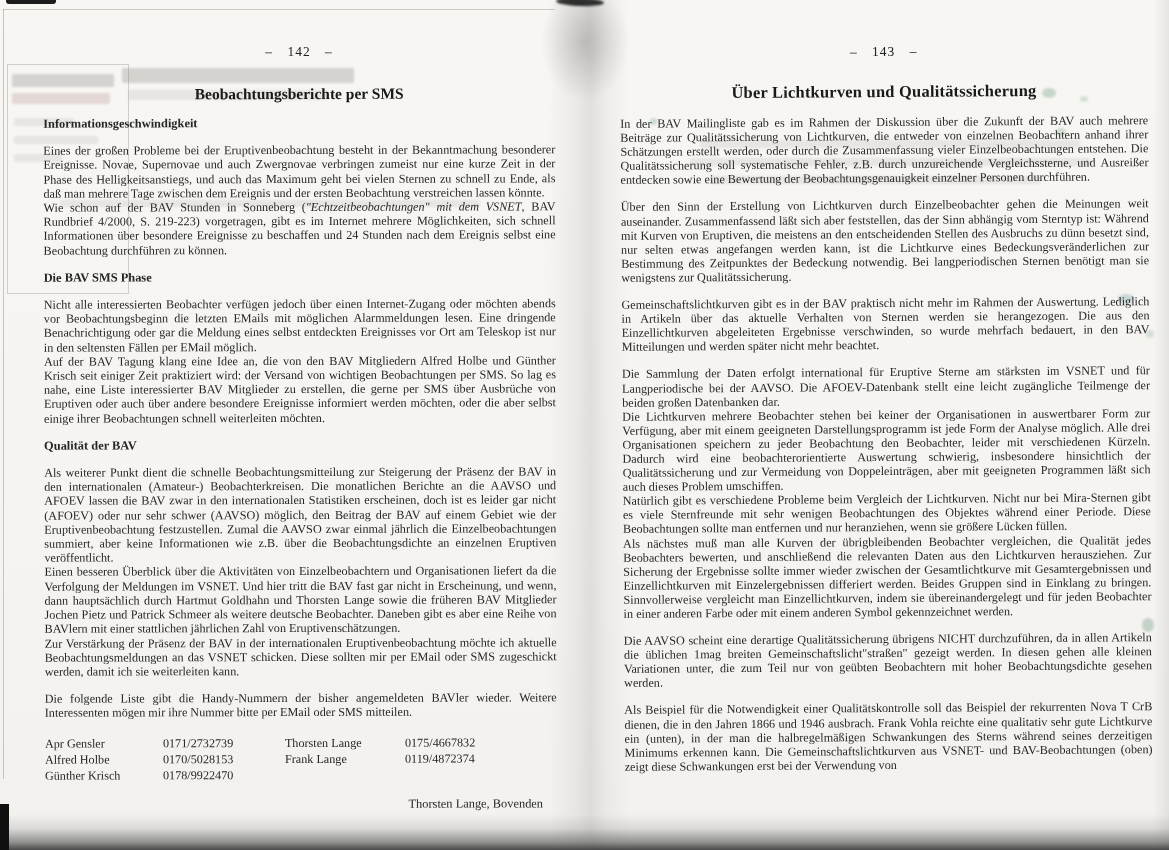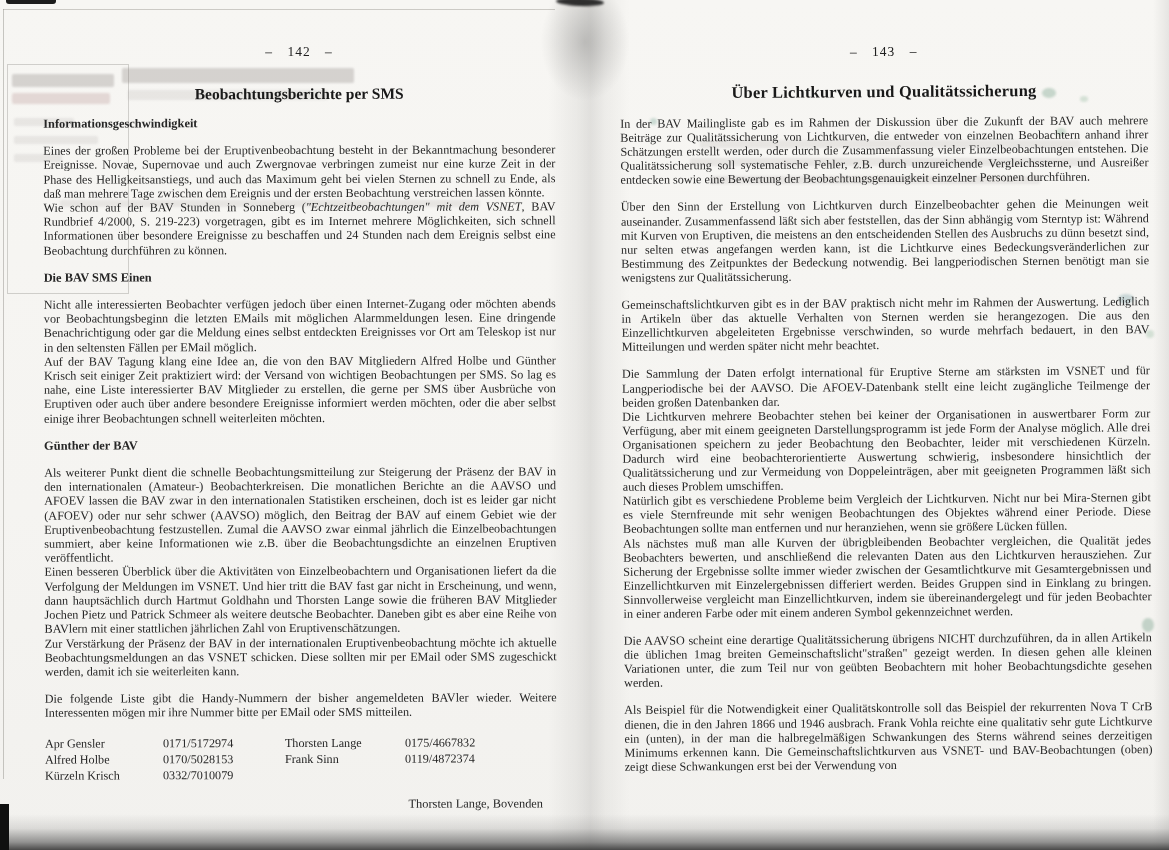--- a/index.html
+++ b/index.html
@@ -78,40 +78,40 @@
   <div class="speck" style="left:1146px;top:330px;width:8px;height:8px;background:rgba(150,185,160,0.35)"></div>
   <div class="speck" style="left:650px;top:118px;width:7px;height:7px;background:rgba(140,180,165,0.4)"></div>
 
   <div class="page" id="page-left">
     <div class="pagenum">– 142 –</div>
     <div class="doc-title">Beobachtungsberichte per SMS</div>
     <div class="blocks">
         <div class="heading gap"><span>Informationsgeschwindigkeit</span></div>
         <div class="para gap"><span>Eines der großen Probleme bei der Eruptivenbeobachtung besteht in der Bekanntmachung besonderer Ereignisse. Novae, Supernovae und auch Zwergnovae verbringen zumeist nur eine kurze Zeit in der Phase des Helligkeitsanstiegs, und auch das Maximum geht bei vielen Sternen zu schnell zu Ende, als daß man mehrere Tage zwischen dem Ereignis und der ersten Beobachtung verstreichen lassen könnte.</span></div>
         <div class="para"><span>Wie schon auf der BAV Stunden in Sonneberg (</span><span class="it">"Echtzeitbeobachtungen" mit dem VSNET</span><span>, BAV Rundbrief 4/2000, S. 219-223) vorgetragen, gibt es im Internet mehrere Möglichkeiten, sich schnell Informationen über besondere Ereignisse zu beschaffen und 24 Stunden nach dem Ereignis selbst eine Beobachtung durchführen zu können.</span></div>
-        <div class="heading gap"><span>Die BAV SMS Einen</span></div>
+        <div class="heading gap"><span>Die BAV SMS Phase</span></div>
         <div class="para gap"><span>Nicht alle interessierten Beobachter verfügen jedoch über einen Internet-Zugang oder möchten abends vor Beobachtungsbeginn die letzten EMails mit möglichen Alarmmeldungen lesen. Eine dringende Benachrichtigung oder gar die Meldung eines selbst entdeckten Ereignisses vor Ort am Teleskop ist nur in den seltensten Fällen per EMail möglich.</span></div>
         <div class="para"><span>Auf der BAV Tagung klang eine Idee an, die von den BAV Mitgliedern Alfred Holbe und Günther Krisch seit einiger Zeit praktiziert wird: der Versand von wichtigen Beobachtungen per SMS. So lag es nahe, eine Liste interessierter BAV Mitglieder zu erstellen, die gerne per SMS über Ausbrüche von Eruptiven oder auch über andere besondere Ereignisse informiert werden möchten, oder die aber selbst einige ihrer Beobachtungen schnell weiterleiten möchten.</span></div>
-        <div class="heading gap"><span>Günther der BAV</span></div>
+        <div class="heading gap"><span>Qualität der BAV</span></div>
         <div class="para gap"><span>Als weiterer Punkt dient die schnelle Beobachtungsmitteilung zur Steigerung der Präsenz der BAV in den internationalen (Amateur-) Beobachterkreisen. Die monatlichen Berichte an die AAVSO und AFOEV lassen die BAV zwar in den internationalen Statistiken erscheinen, doch ist es leider gar nicht (AFOEV) oder nur sehr schwer (AAVSO) möglich, den Beitrag der BAV auf einem Gebiet wie der Eruptivenbeobachtung festzustellen. Zumal die AAVSO zwar einmal jährlich die Einzelbeobachtungen summiert, aber keine Informationen wie z.B. über die Beobachtungsdichte an einzelnen Eruptiven veröffentlicht.</span></div>
         <div class="para"><span>Einen besseren Überblick über die Aktivitäten von Einzelbeobachtern und Organisationen liefert da die Verfolgung der Meldungen im VSNET. Und hier tritt die BAV fast gar nicht in Erscheinung, und wenn, dann hauptsächlich durch Hartmut Goldhahn und Thorsten Lange sowie die früheren BAV Mitglieder Jochen Pietz und Patrick Schmeer als weitere deutsche Beobachter. Daneben gibt es aber eine Reihe von BAVlern mit einer stattlichen jährlichen Zahl von Eruptivenschätzungen.</span></div>
         <div class="para"><span>Zur Verstärkung der Präsenz der BAV in der internationalen Eruptivenbeobachtung möchte ich aktuelle Beobachtungsmeldungen an das VSNET schicken. Diese sollten mir per EMail oder SMS zugeschickt werden, damit ich sie weiterleiten kann.</span></div>
         <div class="para gap"><span>Die folgende Liste gibt die Handy-Nummern der bisher angemeldeten BAVler wieder. Weitere Interessenten mögen mir ihre Nummer bitte per EMail oder SMS mitteilen.</span></div>
       </div>
     <div class="phone-table">
         <div class="phone-cell">Apr Gensler</div>
-        <div class="phone-cell">0171/5172974</div>
+        <div class="phone-cell">0171/2732739</div>
         <div class="phone-cell">Thorsten Lange</div>
         <div class="phone-cell">0175/4667832</div>
         <div class="phone-cell">Alfred Holbe</div>
         <div class="phone-cell">0170/5028153</div>
-        <div class="phone-cell">Frank Sinn</div>
+        <div class="phone-cell">Frank Lange</div>
         <div class="phone-cell">0119/4872374</div>
-        <div class="phone-cell">Kürzeln Krisch</div>
-        <div class="phone-cell">0332/7010079</div>
+        <div class="phone-cell">Günther Krisch</div>
+        <div class="phone-cell">0178/9922470</div>
         <div class="phone-cell"></div>
         <div class="phone-cell"></div>
       </div>
     <div class="signature">Thorsten Lange, Bovenden</div>
   </div>
 
   <div class="page" id="page-right">
     <div class="pagenum">– 143 –</div>
     <div class="doc-title">Über Lichtkurven und Qualitätssicherung</div>
     <div class="blocks">

